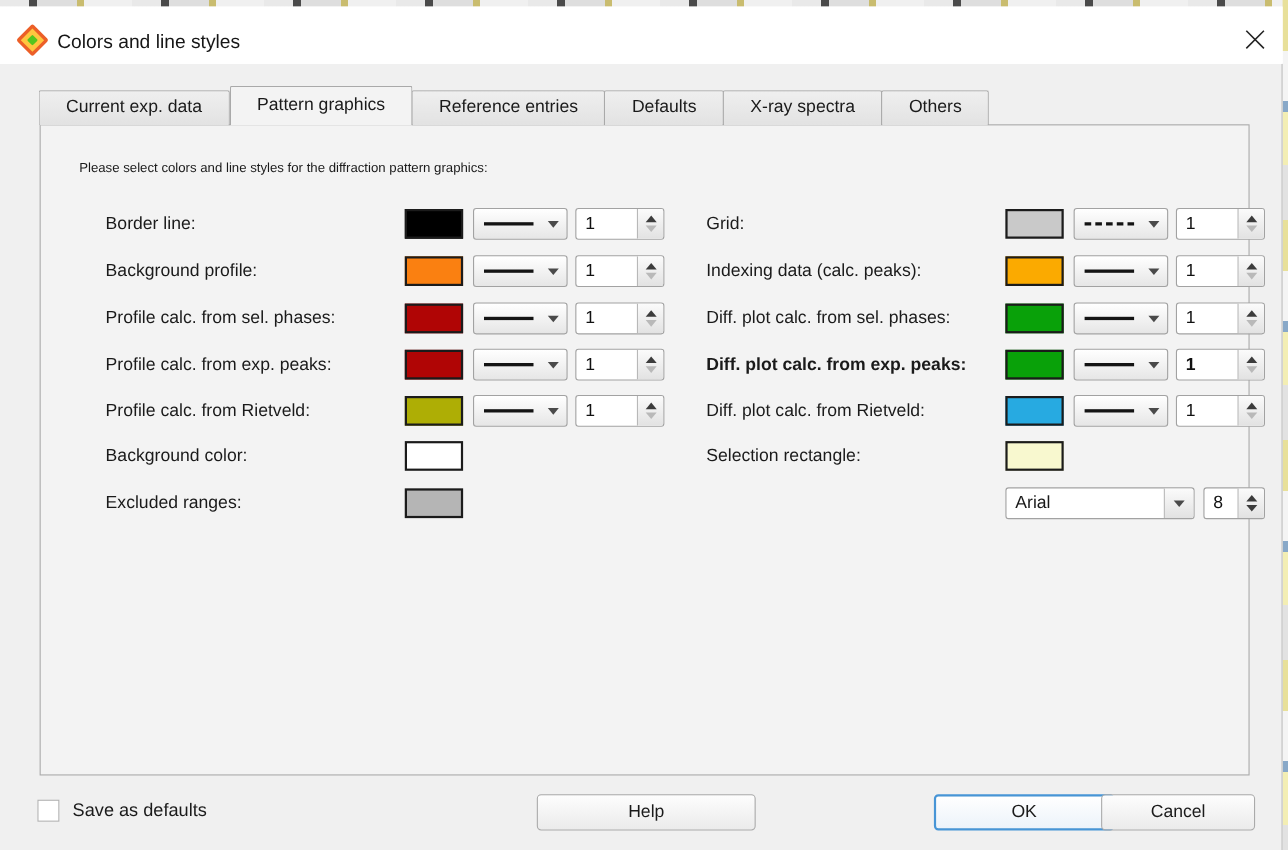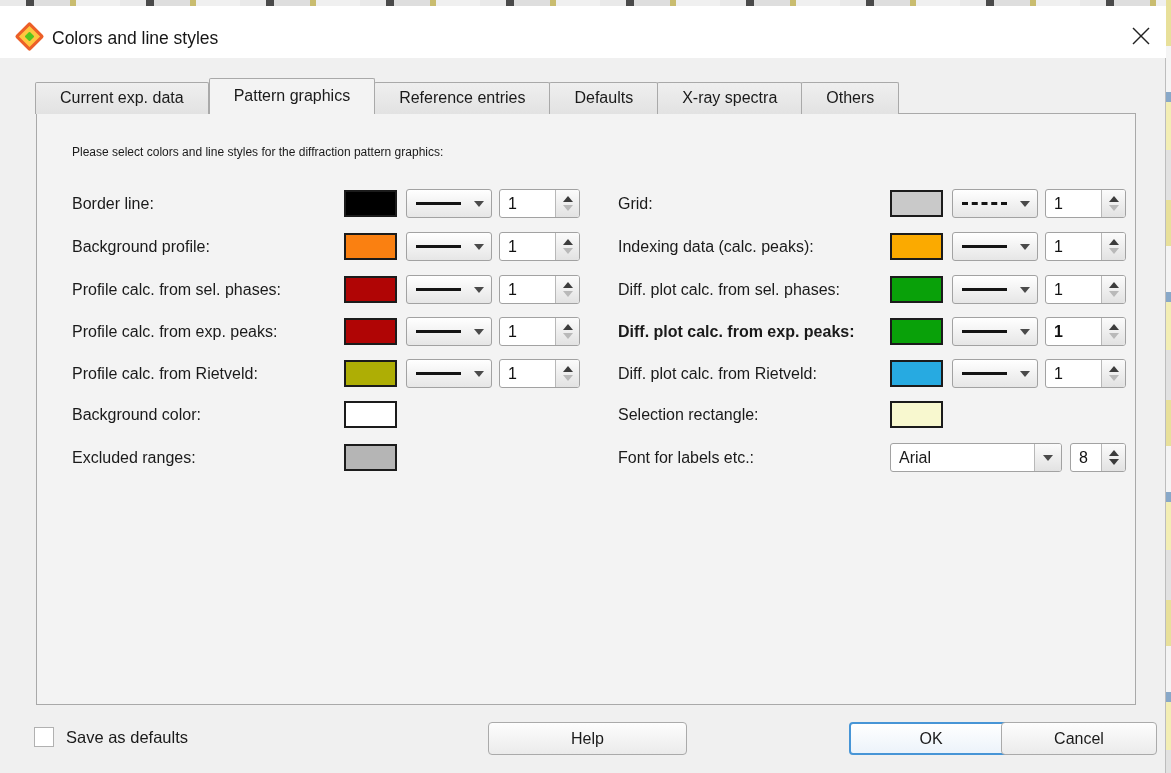--- a/index.html
+++ b/index.html
@@ -28,21 +28,21 @@
   .tabbar{left:36px;top:78px;height:36px;display:flex;align-items:flex-end;z-index:3;}
   .tab{box-sizing:border-box;height:32px;line-height:30px;padding:0 24px;font-size:16px;
     background:linear-gradient(#efefef,#e2e2e2);border:1px solid #a9a9a9;border-bottom:none;
     border-radius:2px 2px 0 0;margin-left:-1px;white-space:nowrap;cursor:pointer;color:#1a1a1a;}
   .tab.selected{height:36px;line-height:34px;background:#f3f3f3;position:relative;z-index:4;margin-left:0;}
   .pane{left:36px;top:113px;width:1100px;height:592px;background:#f3f3f3;border:1px solid #a9a9a9;z-index:1;}
 
   .instruction{left:72px;top:141px;font-size:12px;line-height:22px;z-index:2;}
 
   
-  .row{position:absolute;height:29px;width:540px;z-index:2;}
+  .row{position:absolute;height:29px;width:540px;z-index:2;margin-left:24px;}
   .rlabel{position:absolute;left:0;top:0;line-height:29px;font-size:16px;white-space:nowrap;}
   .swatch{position:absolute;left:272px;top:1px;width:53px;height:27px;border:2px solid #1b1b1b;padding:0;cursor:pointer;box-sizing:border-box;}
   .linecombo{position:absolute;left:334px;top:0;width:86px;height:29px;border:1px solid #a2a2a2;border-radius:3px;
     background:linear-gradient(#ffffff,#e6e6e6);box-sizing:border-box;display:flex;align-items:center;cursor:pointer;}
   .line-sample{margin-left:9px;width:45px;height:0;border-top:3px solid #141414;}
   .line-sample[data-ls="dashed"]{border-top-style:dashed;}
   .combo-arrow{width:0;height:0;border-left:5px solid transparent;border-right:5px solid transparent;border-top:6px solid #4a4a4a;margin-left:auto;margin-right:7px;}
   .spinbox{position:absolute;left:427px;top:0;width:81px;height:29px;border:1px solid #a2a2a2;border-radius:3px;background:#ffffff;box-sizing:border-box;display:flex;overflow:hidden;}
   .spin-value{flex:1;font-size:16px;line-height:27px;padding-left:8px;color:#111;}
   .spin-btns{width:23px;border-left:1px solid #b8b8b8;background:linear-gradient(#fbfbfb,#e2e2e2);
@@ -267,33 +267,32 @@
       </span>
   </div>
 </div>
 
 <div class="row" style="left:618px;top:400px;">
   <span class="rlabel">Selection rectangle:</span>
   <button class="swatch" style="background-color: rgb(248, 248, 207);"></button>
 </div>
 
 <div class="row" style="left:618px;top:443px;">
-  <span class="rlabel">Font for labels etc.:</span>
   <div class="fontcombo">
     <span class="font-value">Arial</span>
     <span class="combo-btn">
         <span class="combo-arrow"></span>
       </span>
   </div>
   <div class="spinbox small">
     <span class="spin-value">8</span>
     <span class="spin-btns">
         <span class="spin-up"></span>
         <span class="spin-down"></span>
       </span>
   </div>
 </div>
 
 <div class="abs checkbox"></div>
 <div class="abs chk-label">Save as defaults</div>
 <button class="btn" style="left:488px;width:199px;">Help</button>
 <button class="btn default" style="left:849px;width:164px;">OK</button>
-<button class="btn" style="left:1001px;width:156px;">Cancel</button>
+<button class="btn" style="left:1001px;width:140px;">Cancel</button>
 
 </body></html>

